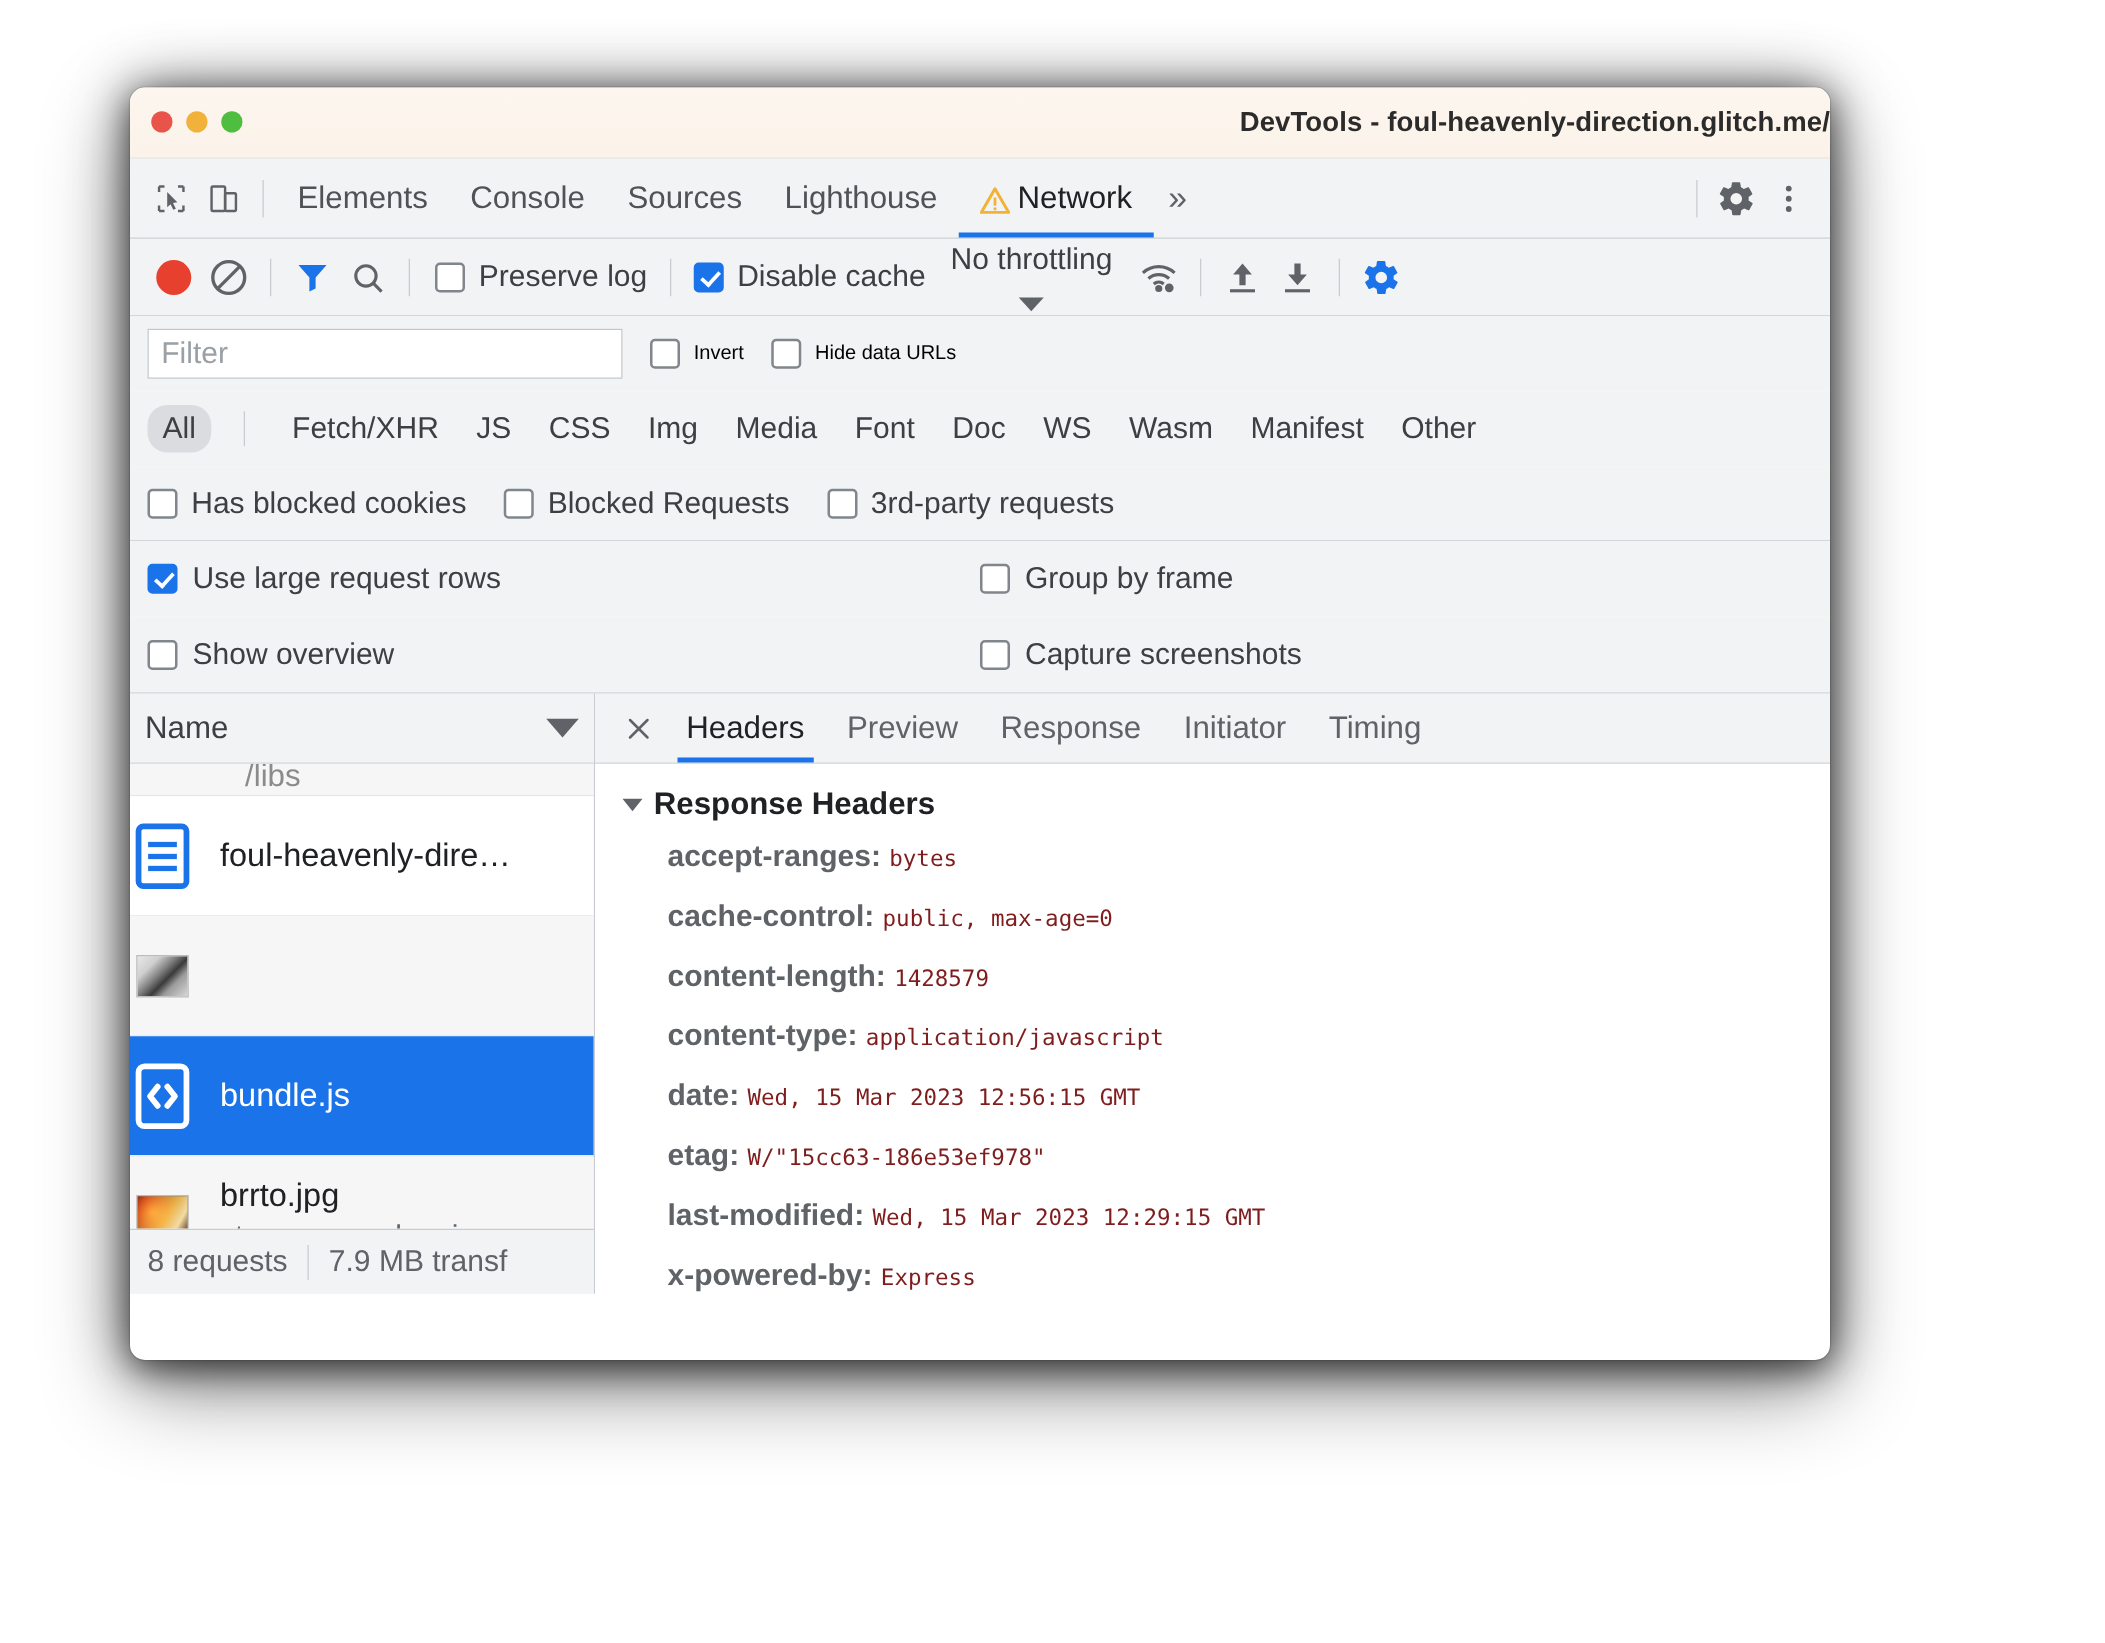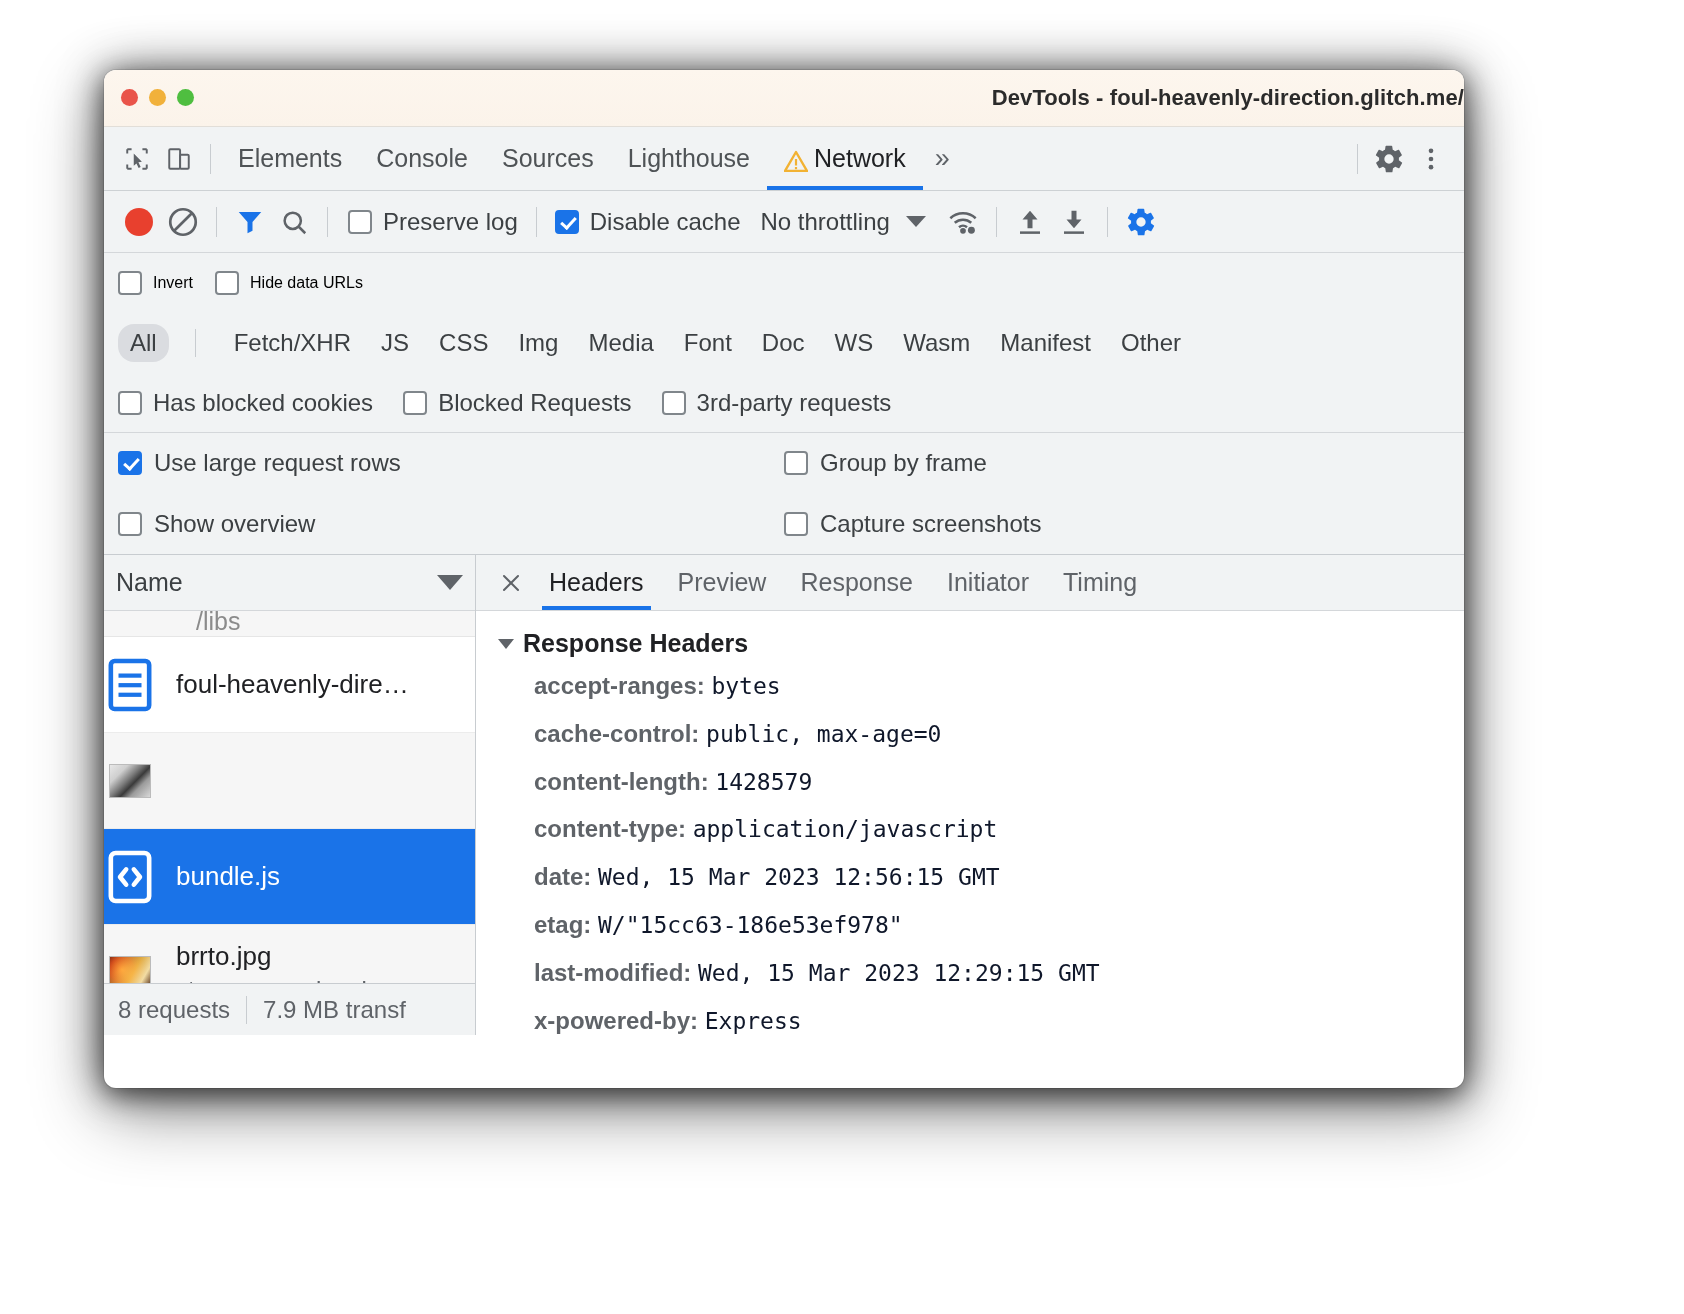--- a/index.html
+++ b/index.html
@@ -249,21 +249,21 @@
     margin-bottom: 14px;
   }
   .tri {
     width: 0; height: 0;
     border-left: 8px solid transparent;
     border-right: 8px solid transparent;
     border-top: 10px solid #5f6368;
   }
   .hrow { padding: 0 0 0 36px; margin-bottom: 19px; font-size: 24px; line-height: 1.2; }
   .hname { font-weight: bold; color: #5f6368; font-family: "Liberation Sans", sans-serif; }
-  .hval { color: #0f172a; font-family: "DejaVu Sans Mono", monospace; font-size: 23px; }
+  .hval { color: #7f1d1d; font-family: "DejaVu Sans Mono", monospace; font-size: 18px; }
 </style>
 </head>
 <body>
 
 <div class="page">
   <div class="window">
 
     <div class="titlebar">
       <div class="traffic">
         <div class="dot red"></div>
@@ -356,21 +356,21 @@
       <div class="cbrow" style="margin-left:8px;">
         <span class="cb"></span>
         <span>Preserve log</span>
       </div>
       <div class="vsep" style="margin:0 16px;"></div>
       <div class="cbrow">
         <span class="cb checked"></span>
         <span>Disable cache</span>
       </div>
 
-      <div class="throttle" style="margin-left:18px;">
+      <div class="throttle" style="margin-left:18px;flex-direction:column;">
         <span>No throttling</span>
         <span class="caret-dn"></span>
       </div>
 
       <div class="iconbtn" style="margin-left:14px;">
         <svg width="32" height="32" viewBox="0 0 24 24" fill="none" stroke="#5f6368" stroke-width="1.9">
           <path d="M2.5 9.2a14 14 0 0119 0"></path>
           <path d="M5.8 12.6a9.4 9.4 0 0112.4 0"></path>
           <path d="M9 15.9a4.7 4.7 0 016 0"></path>
           <circle cx="12" cy="18.6" r="1.2" fill="#5f6368"></circle>
@@ -392,20 +392,21 @@
       </div>
       <div class="vsep"></div>
       <div class="iconbtn">
         <svg width="32" height="32" viewBox="0 0 24 24" fill="#1a73e8">
           <path d="M19.4 13a7.6 7.6 0 000-2l2.1-1.6a.5.5 0 00.1-.6l-2-3.5a.5.5 0 00-.6-.2l-2.5 1a7.3 7.3 0 00-1.7-1l-.4-2.6a.5.5 0 00-.5-.4h-4a.5.5 0 00-.5.4l-.4 2.6a7.3 7.3 0 00-1.7 1l-2.5-1a.5.5 0 00-.6.2l-2 3.5a.5.5 0 00.1.6L4.6 11a7.6 7.6 0 000 2l-2.1 1.6a.5.5 0 00-.1.6l2 3.5a.5.5 0 00.6.2l2.5-1a7.3 7.3 0 001.7 1l.4 2.6a.5.5 0 00.5.4h4a.5.5 0 00.5-.4l.4-2.6a7.3 7.3 0 001.7-1l2.5 1a.5.5 0 00.6-.2l2-3.5a.5.5 0 00-.1-.6zM12 15.5A3.5 3.5 0 1115.5 12 3.5 3.5 0 0112 15.5z"></path>
         </svg>
       </div>
     </div>
 
     <div class="filterbar">
+      <div class="filter-input" title="Filter">Filter</div>
       <div class="cbrow">
         <span class="cb"></span>
         <span>Invert</span>
       </div>
       <div class="cbrow">
         <span class="cb"></span>
         <span>Hide data URLs</span>
       </div>
     </div>
 

